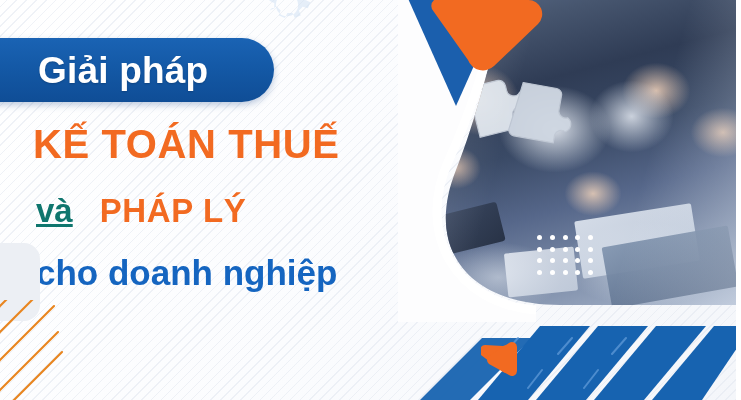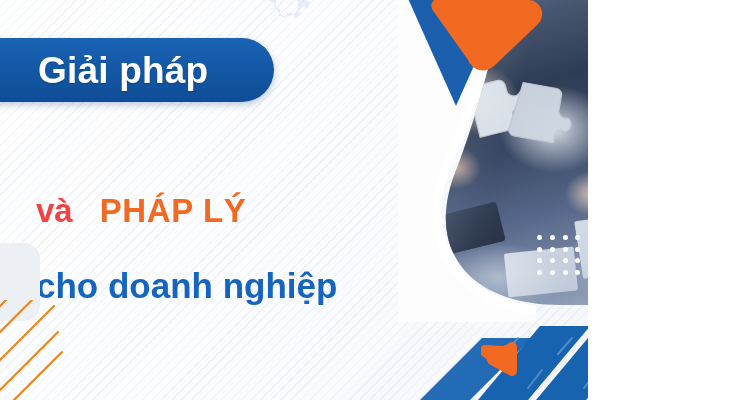--- a/index.html
+++ b/index.html
@@ -5,21 +5,21 @@
   * { margin:0; padding:0; box-sizing:border-box; }
   html,body { width:741px; height:400px; }
   body {
     font-family:"Liberation Sans", sans-serif;
     background:#ffffff;
     overflow:hidden;
   }
 
   #banner {
     position:relative;
-    width:588px;
+    width:736px;
     height:400px;
     overflow:hidden;
     background:#fdfdfe;
   }
 
   
   .bg-texture {
     position:absolute; inset:0;
     background:
       repeating-linear-gradient(
@@ -162,25 +162,25 @@
     line-height:1.05;
   }
   .line3 {
     position:absolute;
     left:36px; top:194px;
     font-size:33px;
     font-weight:bold;
     white-space:nowrap;
     line-height:1.05;
   }
-  .line3 .w-va { color:#ef4444; }
+  .line3 .w-va { color:#0f766e;text-decoration:underline; }
   .line3 .w-phaply { color:#f26a21; margin-left:27px; letter-spacing:.6px; }
   .line4 {
     position:absolute;
-    left:36px; top:268px;
+    left:36px; top:255px;
     font-size:35px;
     font-weight:bold;
     color:#1565c0;
     white-space:nowrap;
     line-height:1.05;
   }
 
   
   .soft-square {
     position:absolute;
@@ -256,20 +256,21 @@
 
   <svg style="position:absolute;left:398px;top:-6px;width:150px;height:130px" viewBox="0 0 150 130">
     <path d="M8,0 L108,0 L58,112 Z" fill="#1b5fad"></path>
     <path d="M36,6 L130,6 a14 14 0 0 1 10 24 L96,72 a16 16 0 0 1-26-6 L36,18 a8 8 0 0 1 0-12 Z" fill="#f26a21"></path>
   </svg>
 
   <div class="ribbon">
     <span class="ribbon-text">Giải pháp</span>
   </div>
 
+  <div class="line2">KẾ TOÁN THUẾ</div>
 
   <div class="line3">
     <span class="w-va">và</span><span class="w-phaply">PHÁP LÝ</span>
   </div>
 
   <div class="line4">cho doanh nghiệp</div>
 
   <div class="soft-square"></div>
 
   <svg class="orange-lines" viewBox="0 0 130 100">

